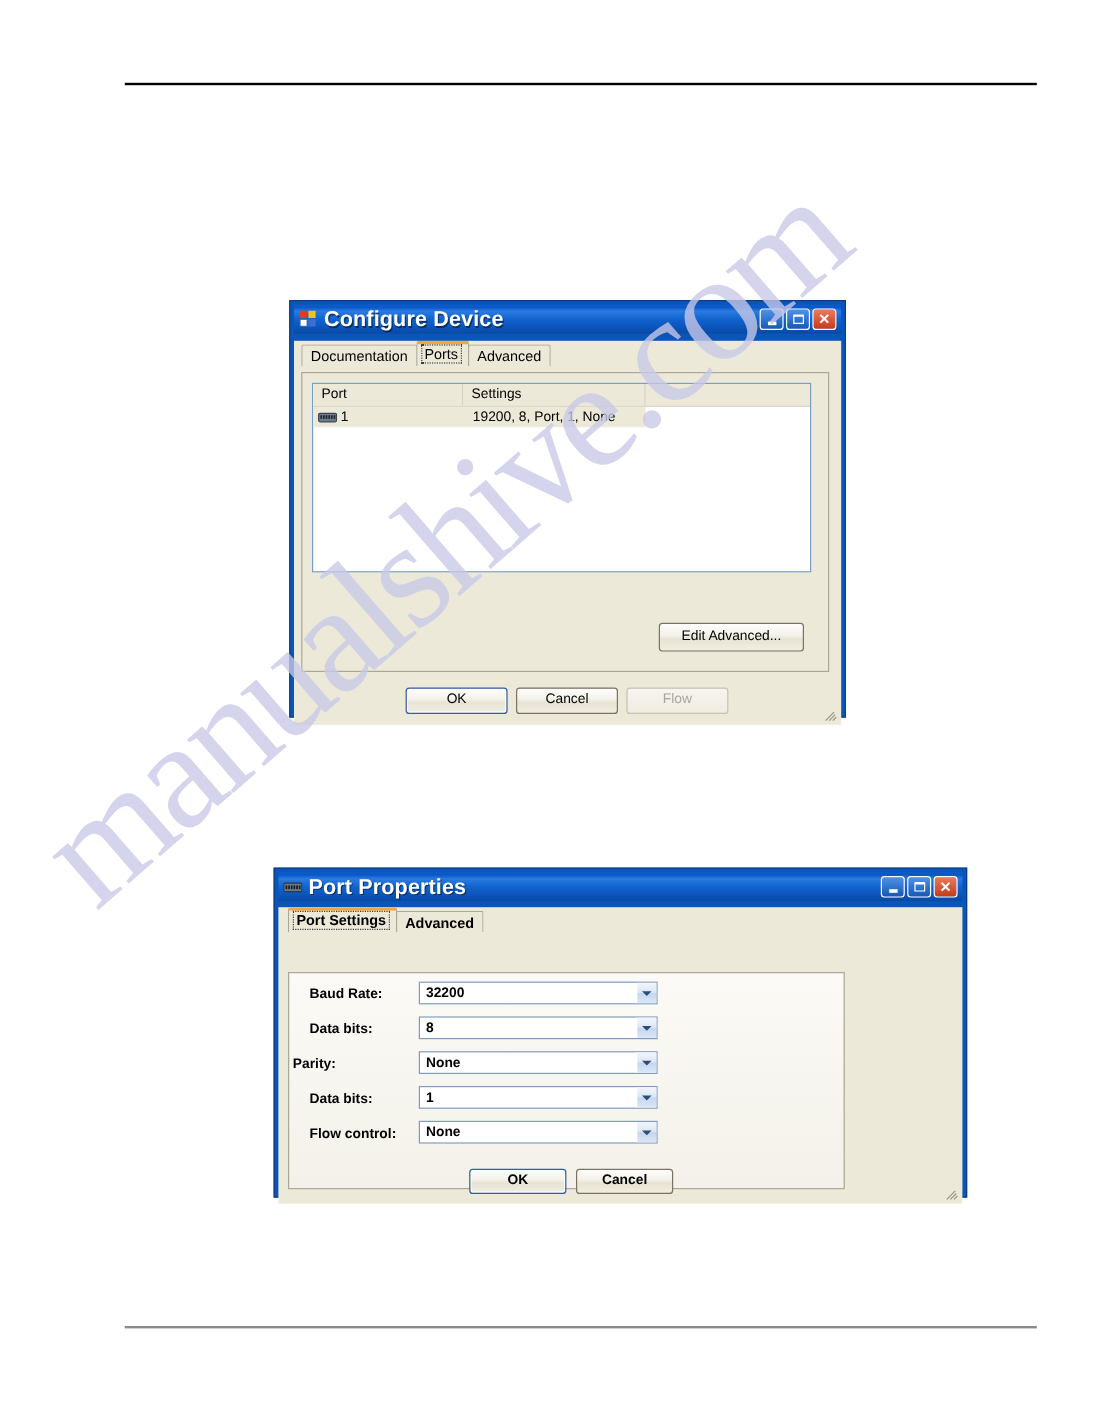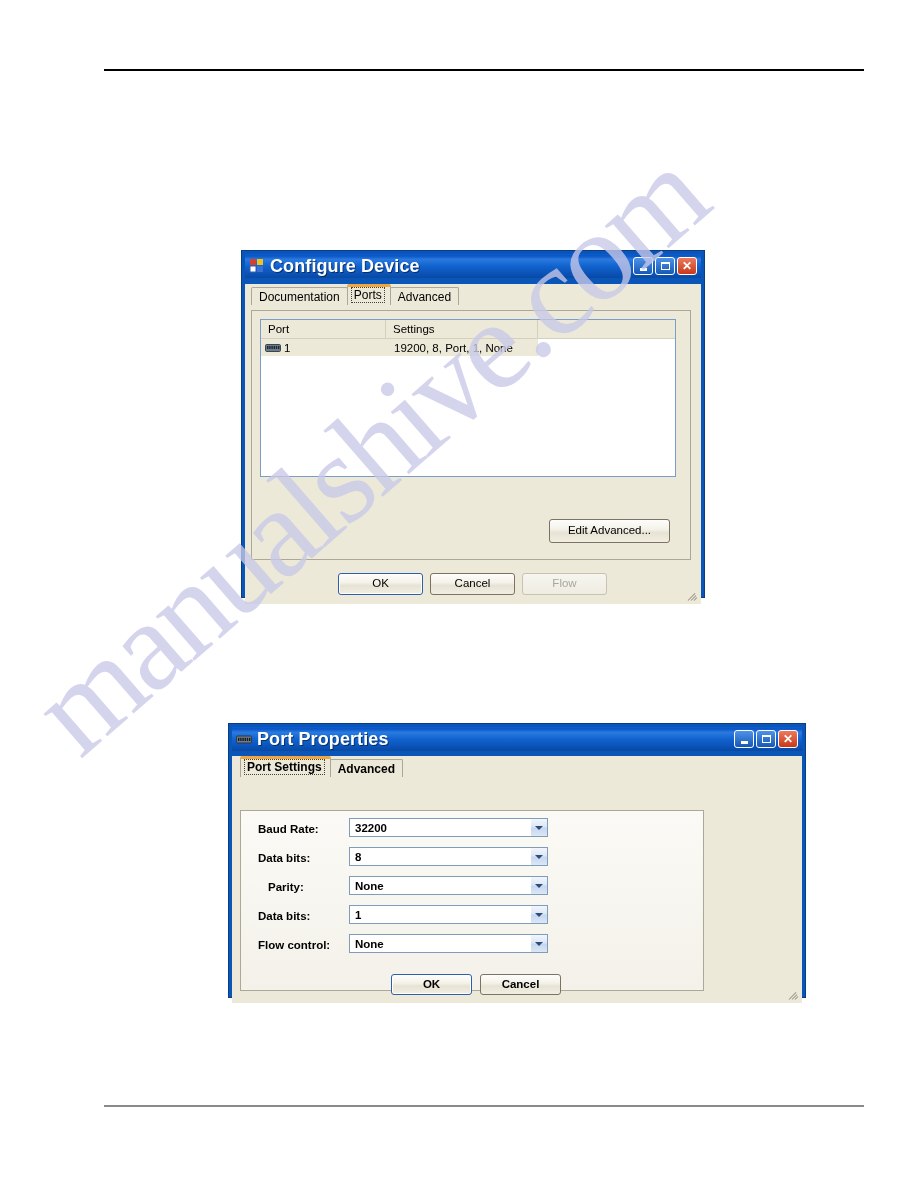--- a/index.html
+++ b/index.html
@@ -456,21 +456,21 @@
       </div>
 
       <div class="field-label" style="left:17px; top:41px;">Data bits:</div>
       <div class="combo" style="left:108px; top:36px; width:199px;">
         <span class="combo-value">8</span>
         <span class="combo-arrow">
             <i class="chev"></i>
           </span>
       </div>
 
-      <div class="field-label" style="left:27px; top:70px;">Parity:</div>
+      <div class="field-label" style="left:3px; top:70px;">Parity:</div>
       <div class="combo" style="left:108px; top:65px; width:199px;">
         <span class="combo-value">None</span>
         <span class="combo-arrow">
             <i class="chev"></i>
           </span>
       </div>
 
       <div class="field-label" style="left:17px; top:99px;">Data bits:</div>
       <div class="combo" style="left:108px; top:94px; width:199px;">
         <span class="combo-value">1</span>

